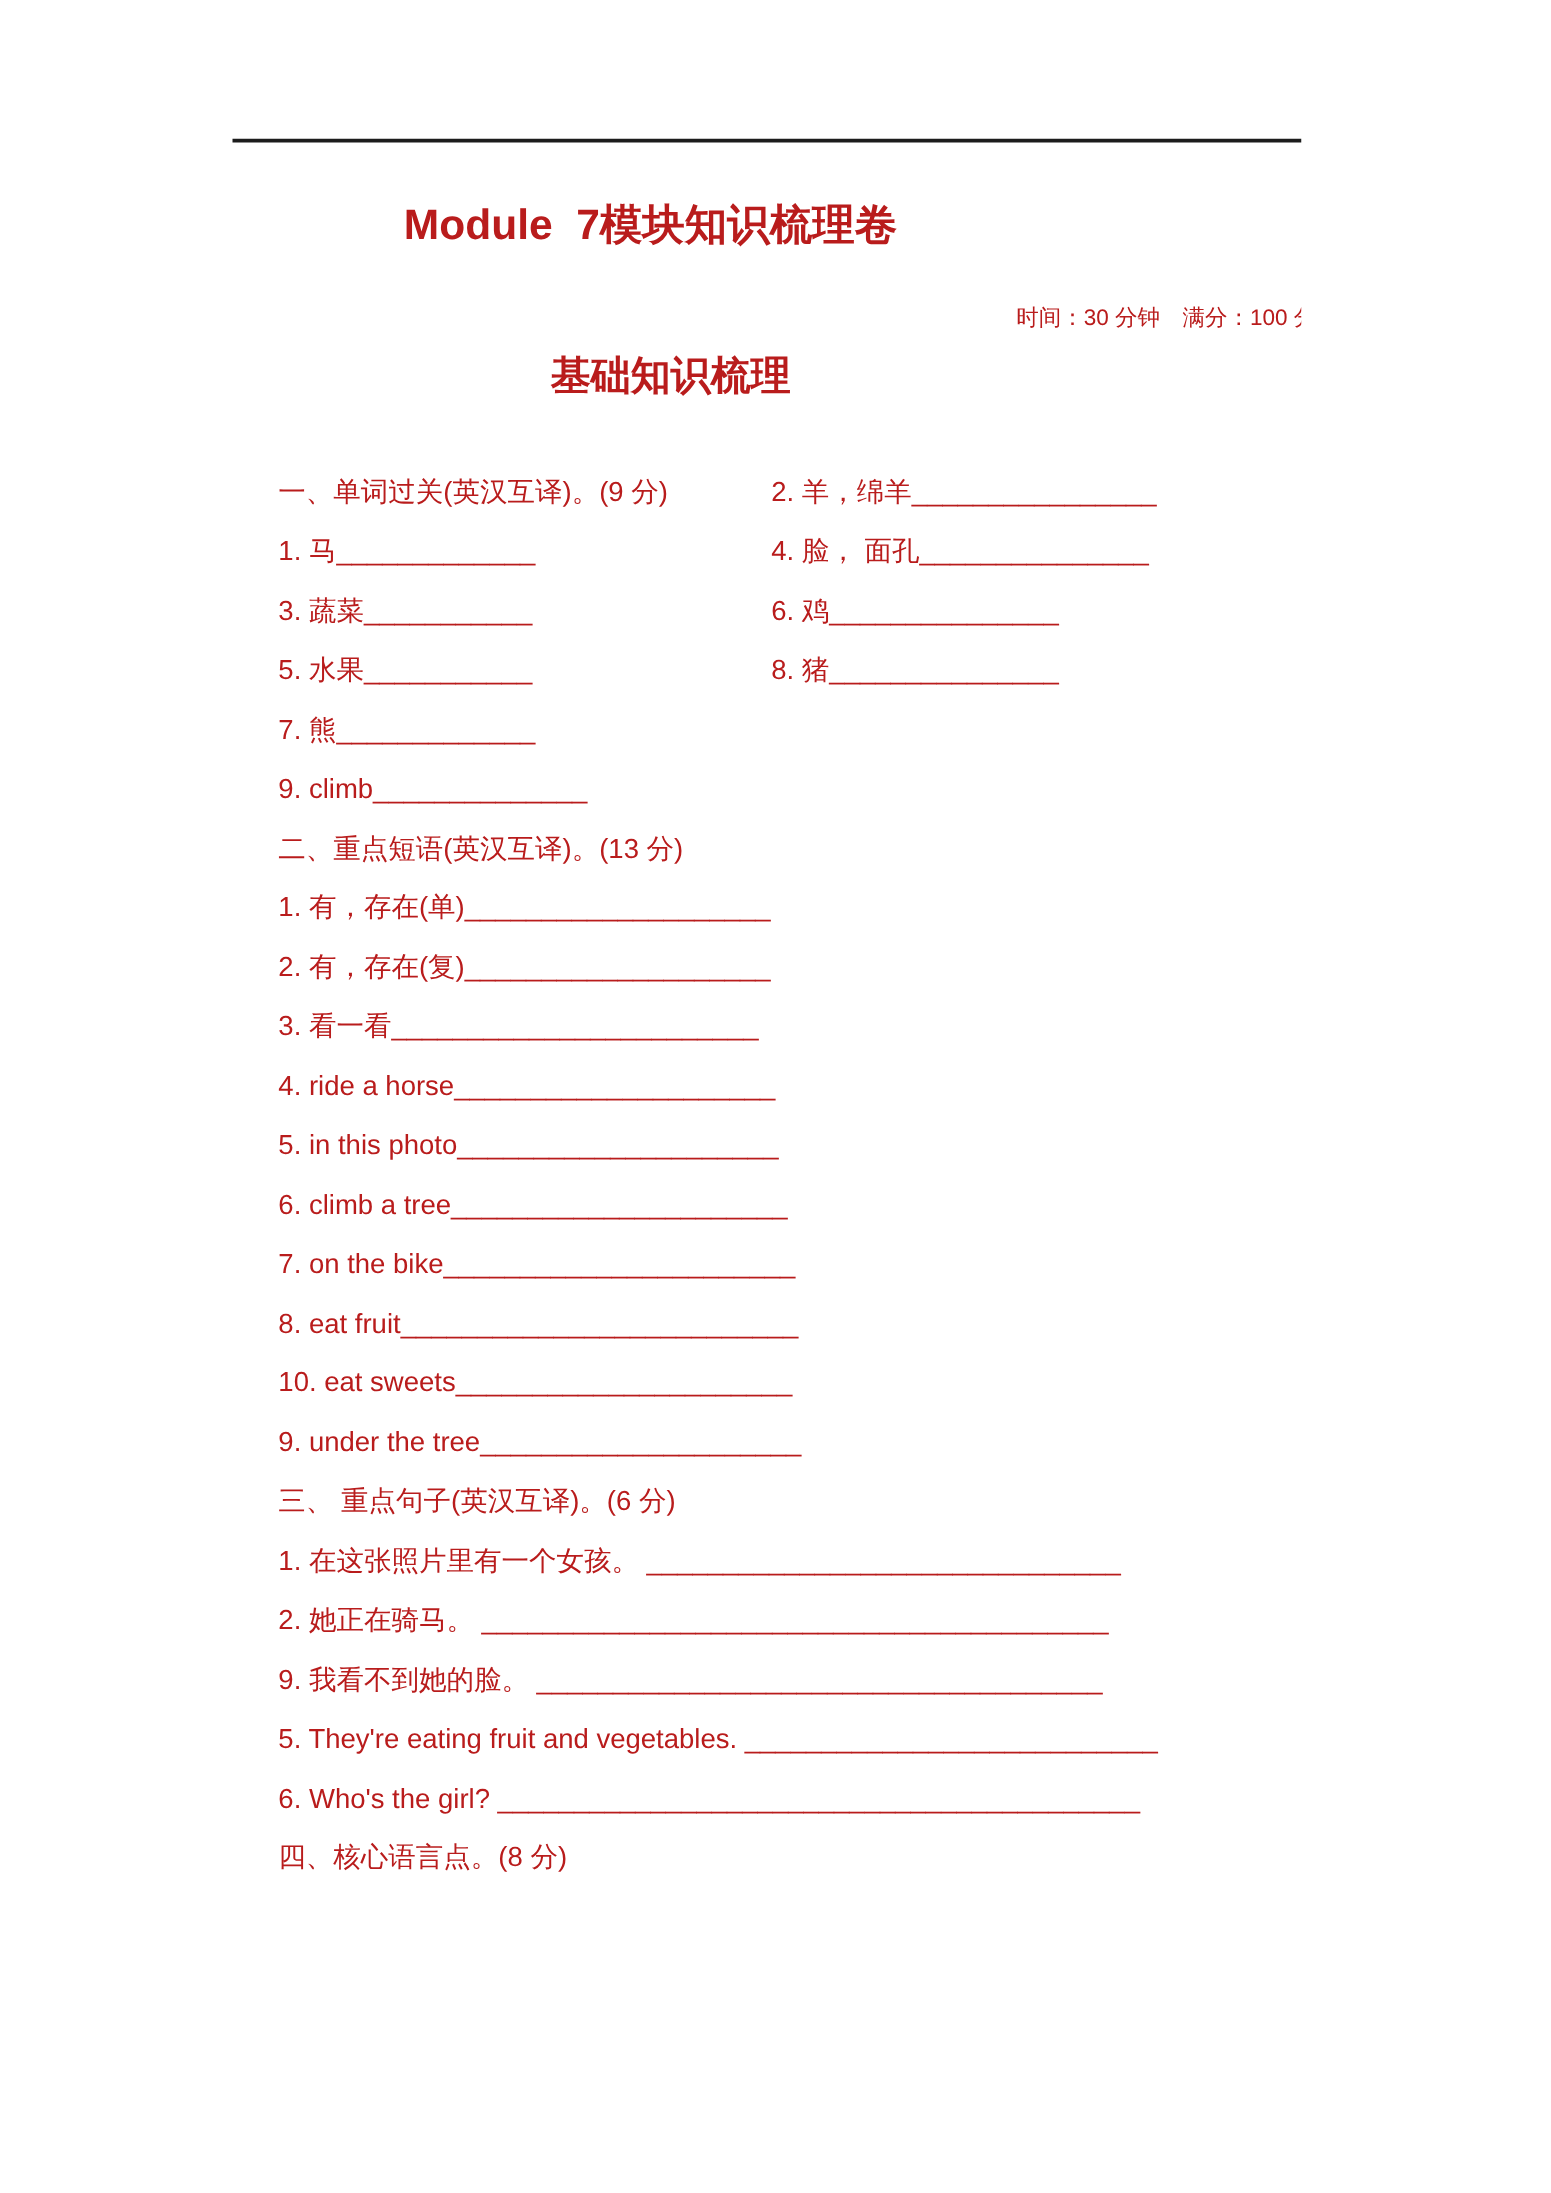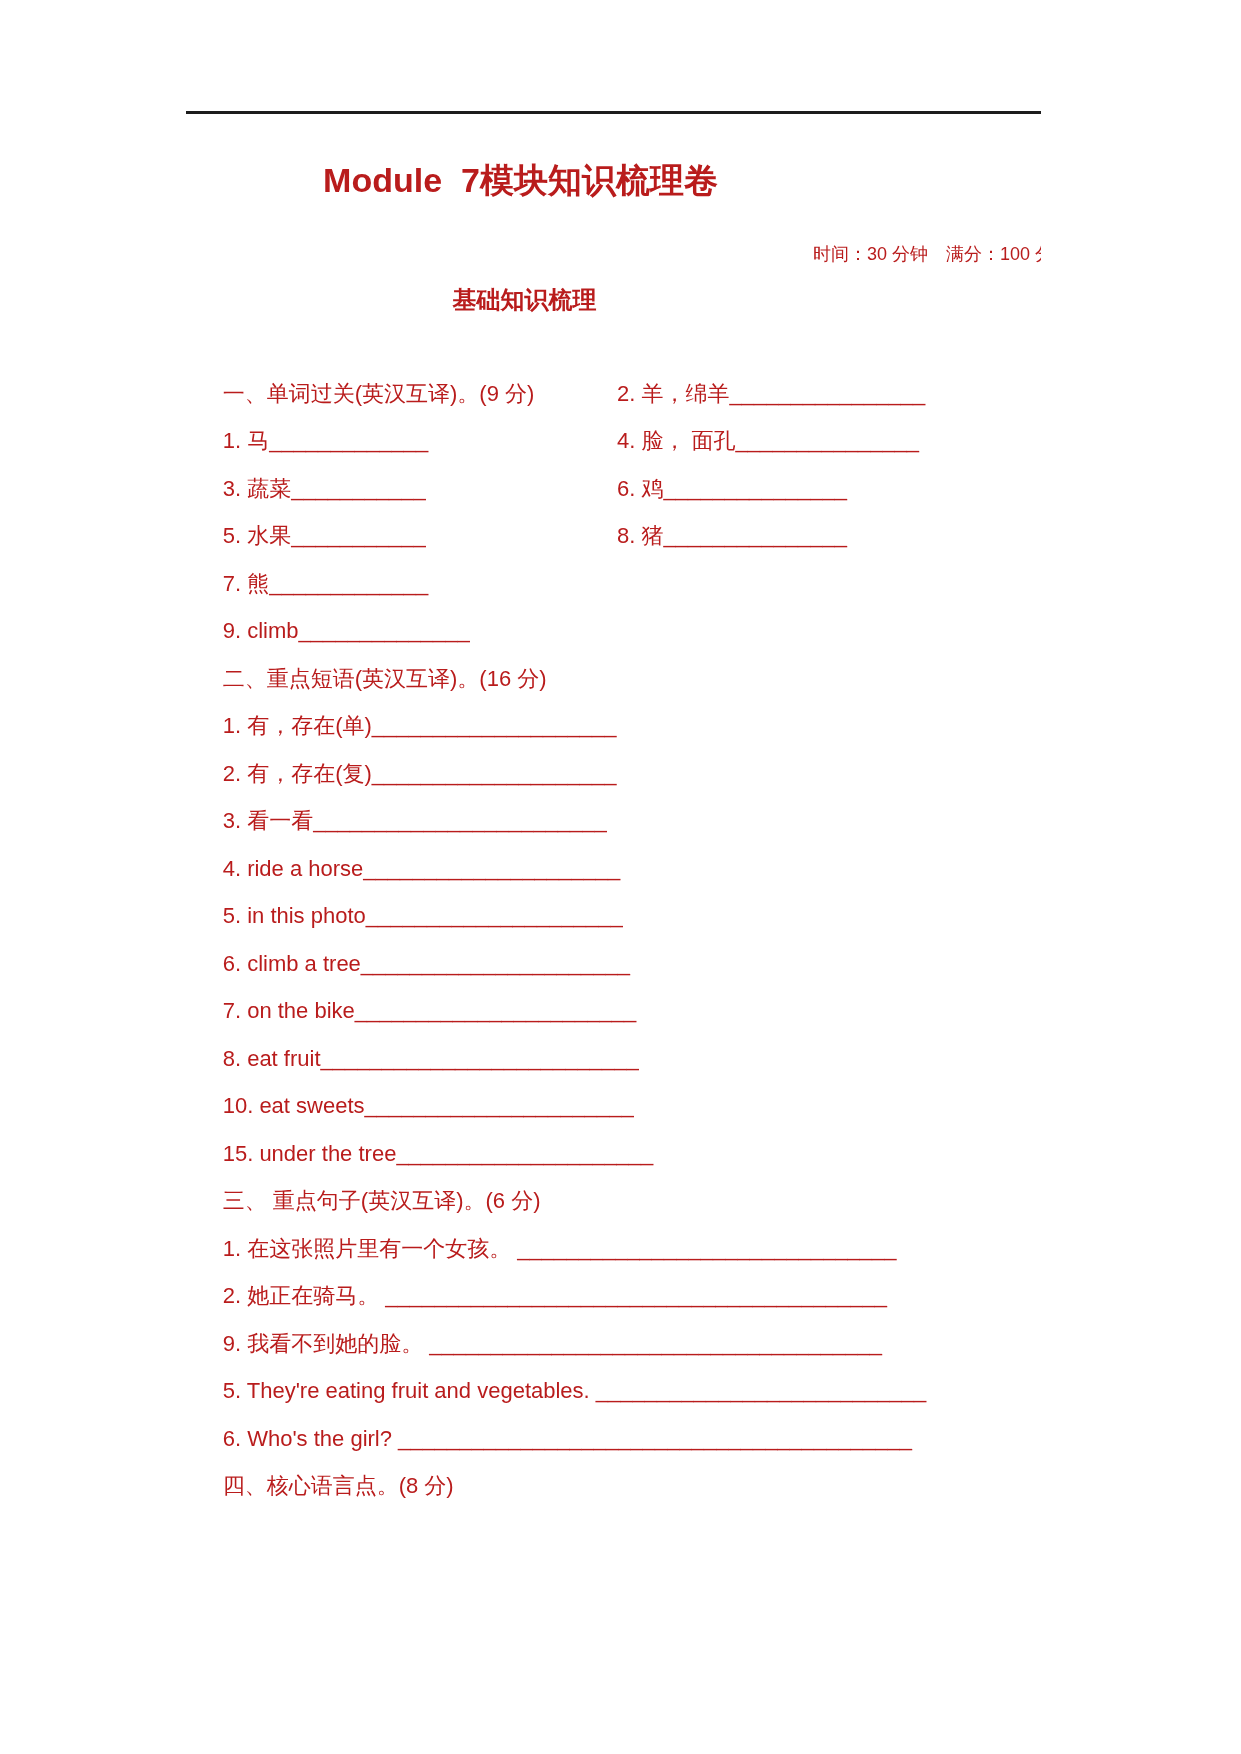--- a/index.html
+++ b/index.html
@@ -38,27 +38,27 @@
     top: 230px;
     width: 867px;
     height: 48px;
     line-height: 48px;
     text-align: right;
     font-size: 18px;
     white-space: pre;
   }
   .subtitle {
     position: absolute;
-    left: 4px;
+    left: 16px;
     top: 278px;
     width: 100%;
     height: 44px;
     line-height: 44px;
     text-align: center;
-    font-size: 24px;
+    font-size: 32px;
     font-weight: bold;
     white-space: pre;
   }
   .rows {
     position: absolute;
     left: 186px;
     top: 322px;
     width: 980px;
     font-size: 22px;
   }
@@ -112,21 +112,21 @@
     <div class="row">
       <span class="it"><span>7. 熊</span><span class="bl">_____________</span></span>
       <span class="it c2"><span>8. 猪</span><span class="bl">_______________</span></span>
     </div>
 
     <div class="row">
       <span class="it"><span>9. climb</span><span class="bl">______________</span></span>
     </div>
 
     <div class="row">
-      <span class="hd">二、重点短语(英汉互译)。(16 分)</span>
+      <span class="hd">二、重点短语(英汉互译)。(13 分)</span>
     </div>
 
     <div class="row">
       <span class="it"><span>1. 有，存在(单)</span><span class="bl">____________________</span></span>
     </div>
     <div class="row">
       <span class="it"><span>2. 有，存在(复)</span><span class="bl">____________________</span></span>
     </div>
     <div class="row">
       <span class="it"><span>3. 看一看</span><span class="bl">________________________</span></span>
@@ -143,21 +143,21 @@
     <div class="row">
       <span class="it"><span>7. on the bike</span><span class="bl">_______________________</span></span>
     </div>
     <div class="row">
       <span class="it"><span>8. eat fruit</span><span class="bl">__________________________</span></span>
     </div>
     <div class="row">
       <span class="it"><span>10. eat sweets</span><span class="bl">______________________</span></span>
     </div>
     <div class="row">
-      <span class="it"><span>15. under the tree</span><span class="bl">_____________________</span></span>
+      <span class="it"><span>9. under the tree</span><span class="bl">_____________________</span></span>
     </div>
 
     <div class="row">
       <span class="hd">三、 重点句子(英汉互译)。(6 分)</span>
     </div>
 
     <div class="row">
       <span class="it"><span>1. 在这张照片里有一个女孩。 </span><span class="bl">_______________________________</span></span>
     </div>
     <div class="row">

